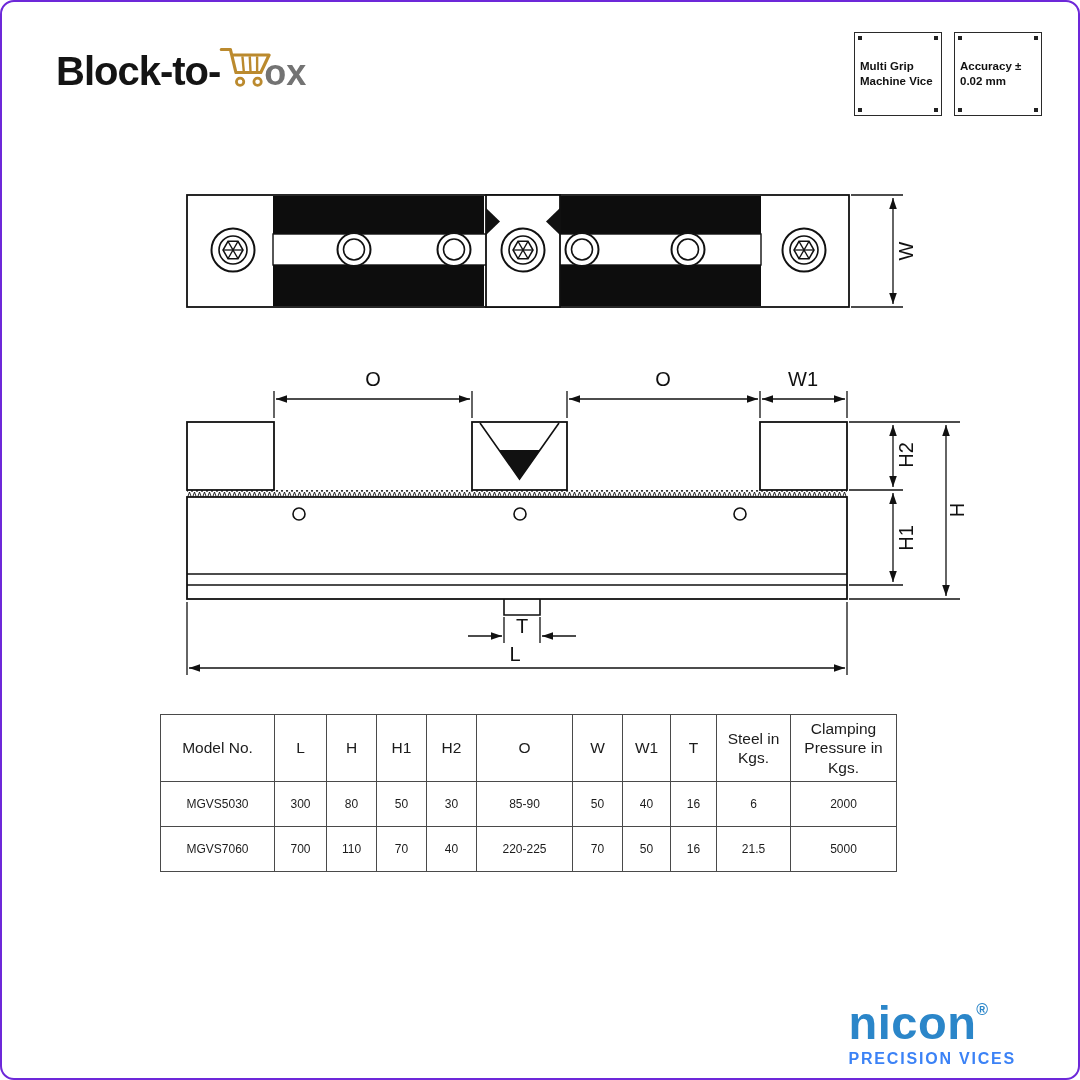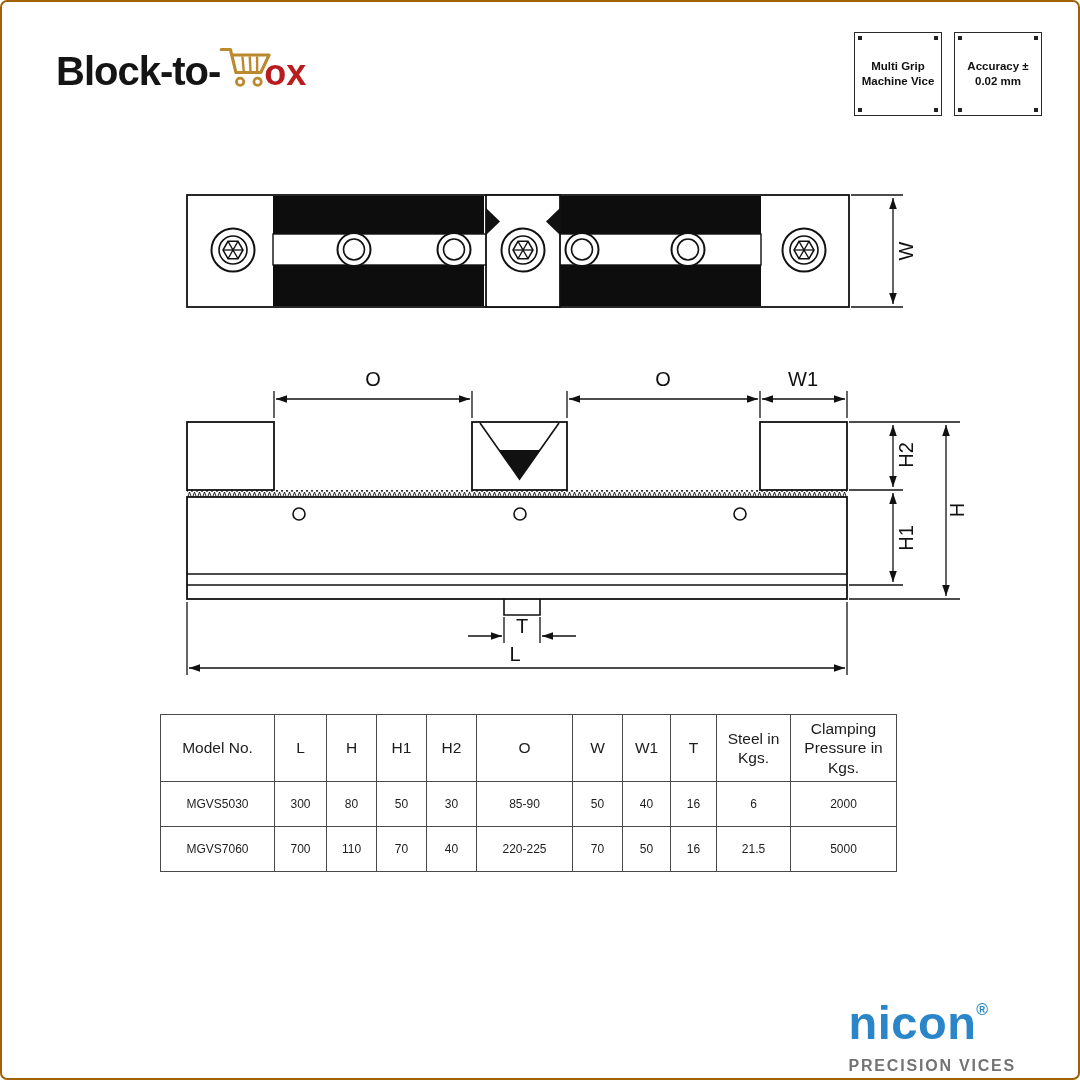--- a/index.html
+++ b/index.html
@@ -1,29 +1,29 @@
 <!DOCTYPE html>
 <html><head>
 <meta charset="utf-8">
 <style>
   * { margin:0; padding:0; box-sizing:border-box; }
   html,body { width:1080px; height:1080px; }
   body { background:#fff; font-family:"Liberation Sans", sans-serif; position:relative; overflow:hidden; }
-  .page { position:absolute; inset:0; background:#ffffff; border:2px solid #a16207; border-radius:7px; }
+  .page { position:absolute; inset:0; background:#ffffff; border:2px solid #6d28d9; border-radius:14px; }
 
   
   .logo { position:absolute; left:54px; top:42px; display:flex; align-items:flex-end; }
   .logo-text { font-size:40px; font-weight:bold; color:#141414; letter-spacing:-1px; line-height:1; }
   .cart { width:58px; height:46px; margin:0 -4px 1px -2px; }
-  .logo-gold { font-size:36px; font-weight:bold; color:#b91c1c; line-height:1; margin-left:-8px; }
+  .logo-gold { font-size:36px; font-weight:bold; color:#737373; line-height:1; margin-left:-8px; }
 
   
   .badges { position:absolute; top:30px; right:36px; display:flex; gap:12px; }
   .badge { width:88px; height:84px; border:1.6px solid #2a2a2a; position:relative;
-           display:flex; align-items:center; justify-content:center; text-align:center; padding:20px 5px; background:#fff; }
+           display:flex; align-items:center; justify-content:center; padding:20px 5px; background:#fff; }
   .badge-label { font-size:11.5px; font-weight:bold; color:#111; line-height:1.3; }
   .dot { position:absolute; width:4px; height:4px; background:#222; }
   .dot.tl{top:3px;left:3px} .dot.tr{top:3px;right:3px} .dot.bl{bottom:3px;left:3px} .dot.br{bottom:3px;right:3px}
 
   
   .drawing { position:absolute; left:0; top:0; width:1080px; height:700px; }
   .dim { stroke:#111; stroke-width:1.3; fill:none; }
   .edge { stroke:#111; fill:#fff; }
   .lbl { font-family:"Liberation Sans", sans-serif; font-size:20px; fill:#111; }
 
@@ -31,21 +31,21 @@
   .spec-table { position:absolute; left:158px; top:712px; border-collapse:collapse; table-layout:fixed; background:#fff; }
   .spec-table th, .spec-table td { border:1.3px solid #4a4a4a; color:#1c1c1c; font-weight:normal;
            text-align:center; vertical-align:middle; font-size:12px; line-height:1.25; }
   .spec-table th { height:58px; padding:4px 3px; font-size:15.5px; }
   .spec-table td { height:45px; padding:4px 5px; }
 
   
   .nicon { position:absolute; right:62px; top:964px; }
   .nicon-name { font-size:47px; font-weight:bold; color:#2b86c9; line-height:1.05; letter-spacing:0.5px;margin-top:32px; }
   .nicon-reg { font-size:16px; vertical-align:24px; font-weight:bold; color:#2b86c9; }
-  .nicon-tag { font-size:16px; font-weight:bold; color:#737373; letter-spacing:1.8px; margin-top:10px; }
+  .nicon-tag { font-size:16px; font-weight:bold; color:#3b82f6; letter-spacing:1.8px; margin-top:3px; }
 </style>
 </head>
 <body>
 
 <div class="page">
 
   <div class="logo">
     <span class="logo-text">Block-to-</span>
     <svg class="cart" viewBox="0 0 62 50">
       <path d="M3,6 L13,6 L19,31 L46,31 L55,12 L15,12" fill="none" stroke="#bb8a2e" stroke-width="3.4" stroke-linejoin="round" stroke-linecap="round"></path>

